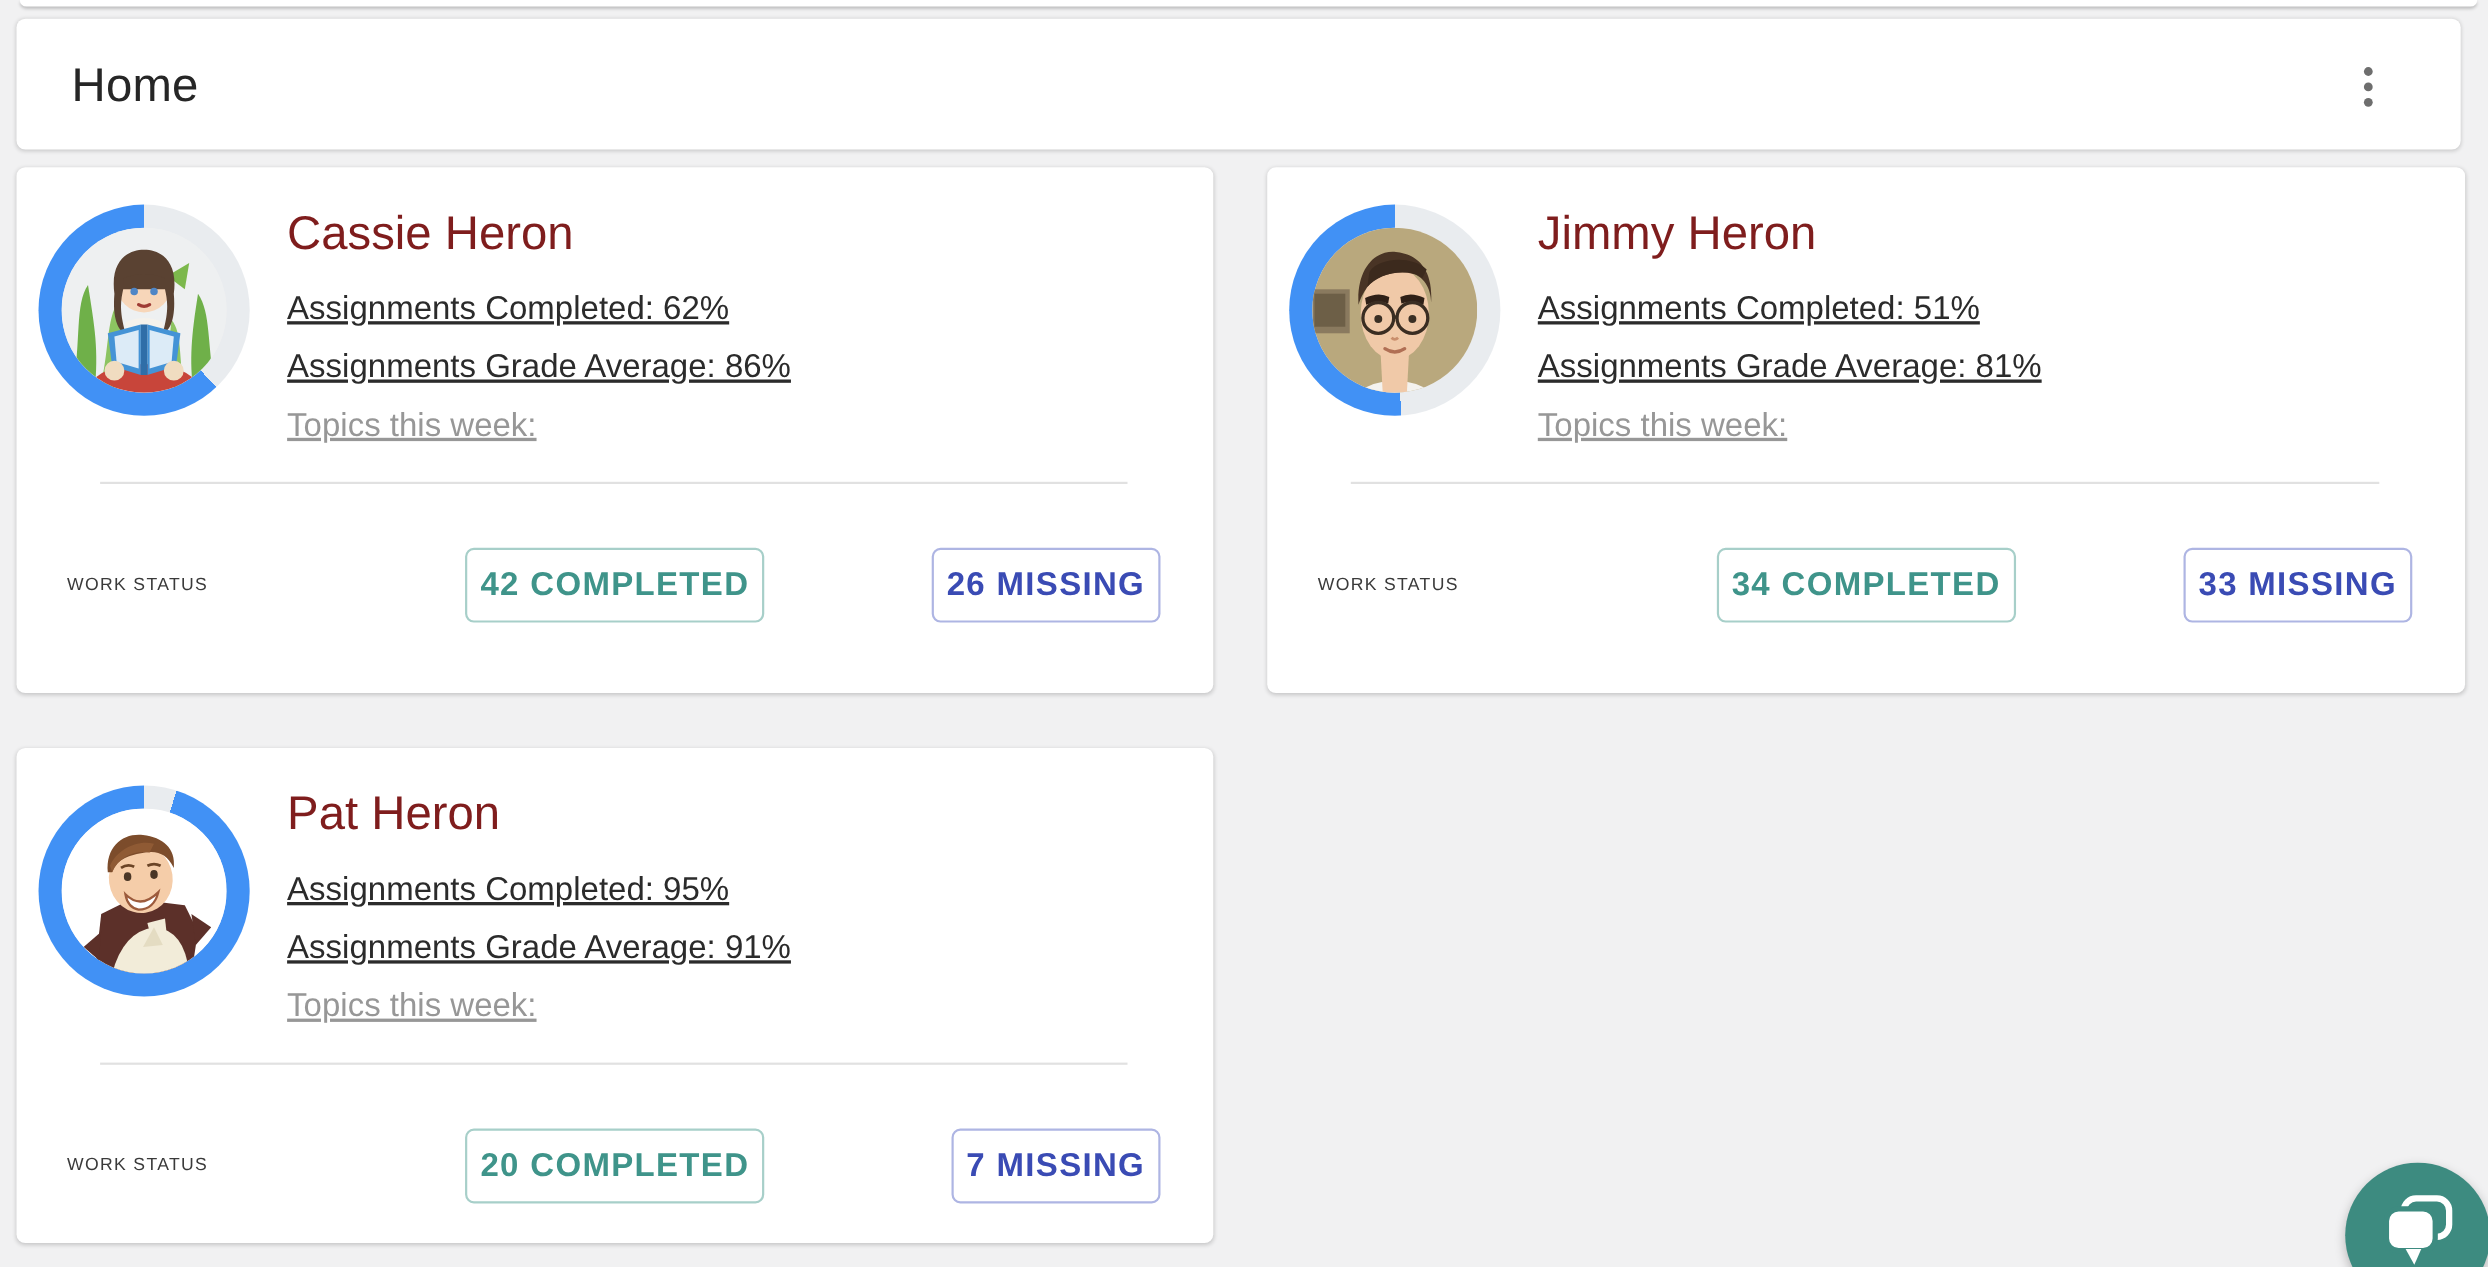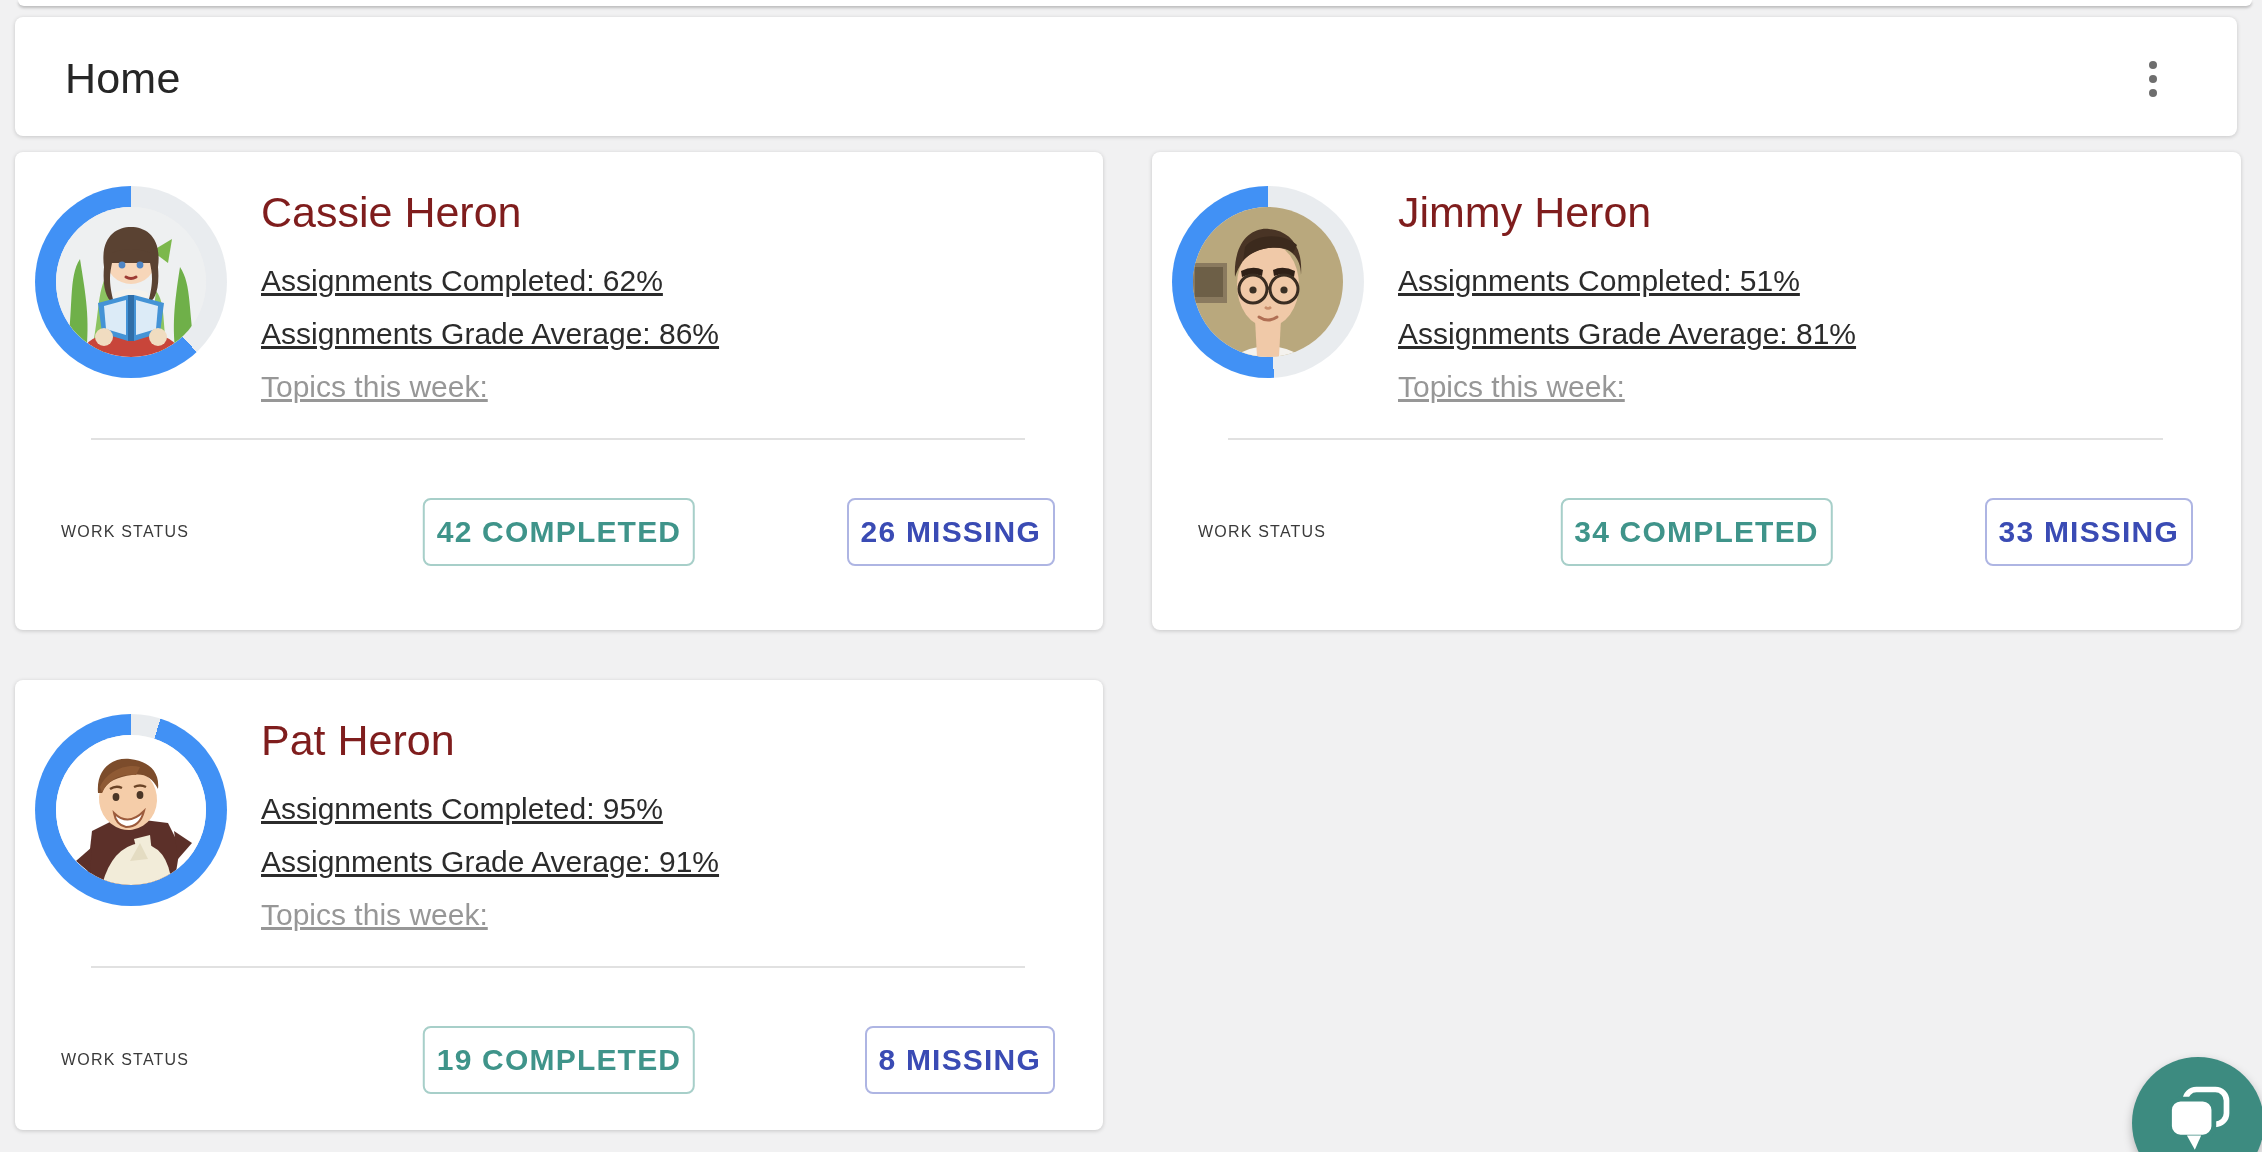--- a/index.html
+++ b/index.html
@@ -210,22 +210,22 @@
       <div class="info">
         <h2 class="name">Pat Heron</h2>
         <p class="stat">Assignments Completed: 95%</p>
         <p class="stat">Assignments Grade Average: 91%</p>
         <p class="stat muted">Topics this week:</p>
       </div>
     </div>
     <hr class="divider">
     <div class="footer">
       <span class="ws-label">WORK STATUS</span>
-      <button class="btn completed">19 COMPLETED</button>
-      <button class="btn missing">8 MISSING</button>
+      <button class="btn completed">20 COMPLETED</button>
+      <button class="btn missing">7 MISSING</button>
     </div>
   </section>
 
 </main>
 
 <button class="chat-widget" aria-label="chat">
   <svg viewBox="0 0 48 48">
     <rect x="16" y="6" width="26" height="22" rx="7" fill="none" stroke="#ffffff" stroke-width="3.6"></rect>
     <rect x="6" y="12" width="28" height="24" rx="7" fill="#ffffff" stroke="#3d8b80" stroke-width="3"></rect>
     <path d="M17 35 L22 44 L26 35 Z" fill="#ffffff"></path>

